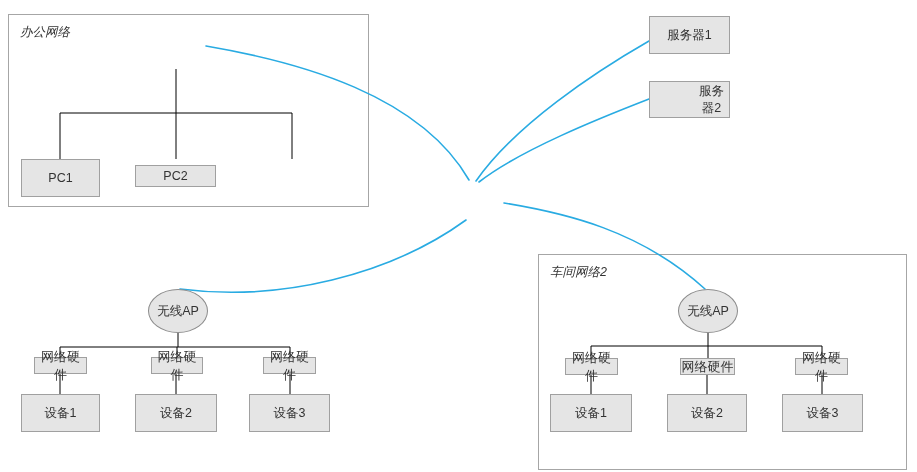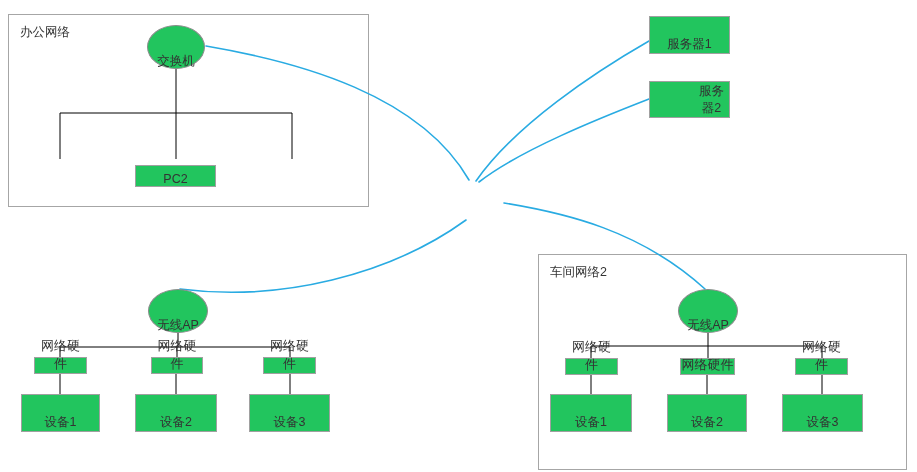--- a/index.html
+++ b/index.html
@@ -34,27 +34,28 @@
     background: transparent;
     z-index: 1;
     box-sizing: border-box;
   }
   .container-label {
     position: absolute;
     left: 11px; top: 9px;
     font-size: 12.5px;
     color: var(--text);
     white-space: nowrap;
+    font-style: italic;
   }
   .node {
     position: absolute;
     box-sizing: border-box;
-    background: #22c55e;
+    background: #e5e5e5;
     display: flex;
-    align-items: flex-end;
+    align-items: center;
     justify-content: center;
     font-size: 12.5px;
     color: var(--text);
     z-index: 3;
     text-align: center;
   }
   .rect-node { border: 1px solid var(--node-border); }
   .small-node { font-size: 13px; }
   .ellipse-node {
     border: 1px solid var(--ellipse-border);
@@ -99,24 +100,24 @@
     <path class="link" d="M649 41 C595 72 515 125 476 181"></path>
     <path class="link" d="M649 99 C600 118 520 150 479 182"></path>
     <path class="link" d="M466 220 C390 275 280 302 180 289"></path>
     <path class="link" d="M504 203 C565 213 640 230 705 289"></path>
   </svg>
 
   <div class="container" style="left:8px; top:14px; width:361px; height:193px;">
     <div class="container-label">办公网络</div>
   </div>
 
-  <div class="node ellipse-node" style="left:147px; top:25px; width:58px; height:44px;">
-    <span>交换机</span>
+
+  <div class="node rect-node" style="left:21px; top:159px; width:79px; height:38px;">
+    <span>PC1</span>
   </div>
-
   <div class="node rect-node" style="left:135px; top:165px; width:81px; height:22px;">
     <span>PC2</span>
   </div>
 
   <div class="node rect-node" style="left:649px; top:16px; width:81px; height:38px;">
     <span>服务器1</span>
   </div>
   <div class="node rect-node" style="left:649px; top:81px; width:81px; height:37px;padding-left:44px;">
     <span>服务器2</span>
   </div>

